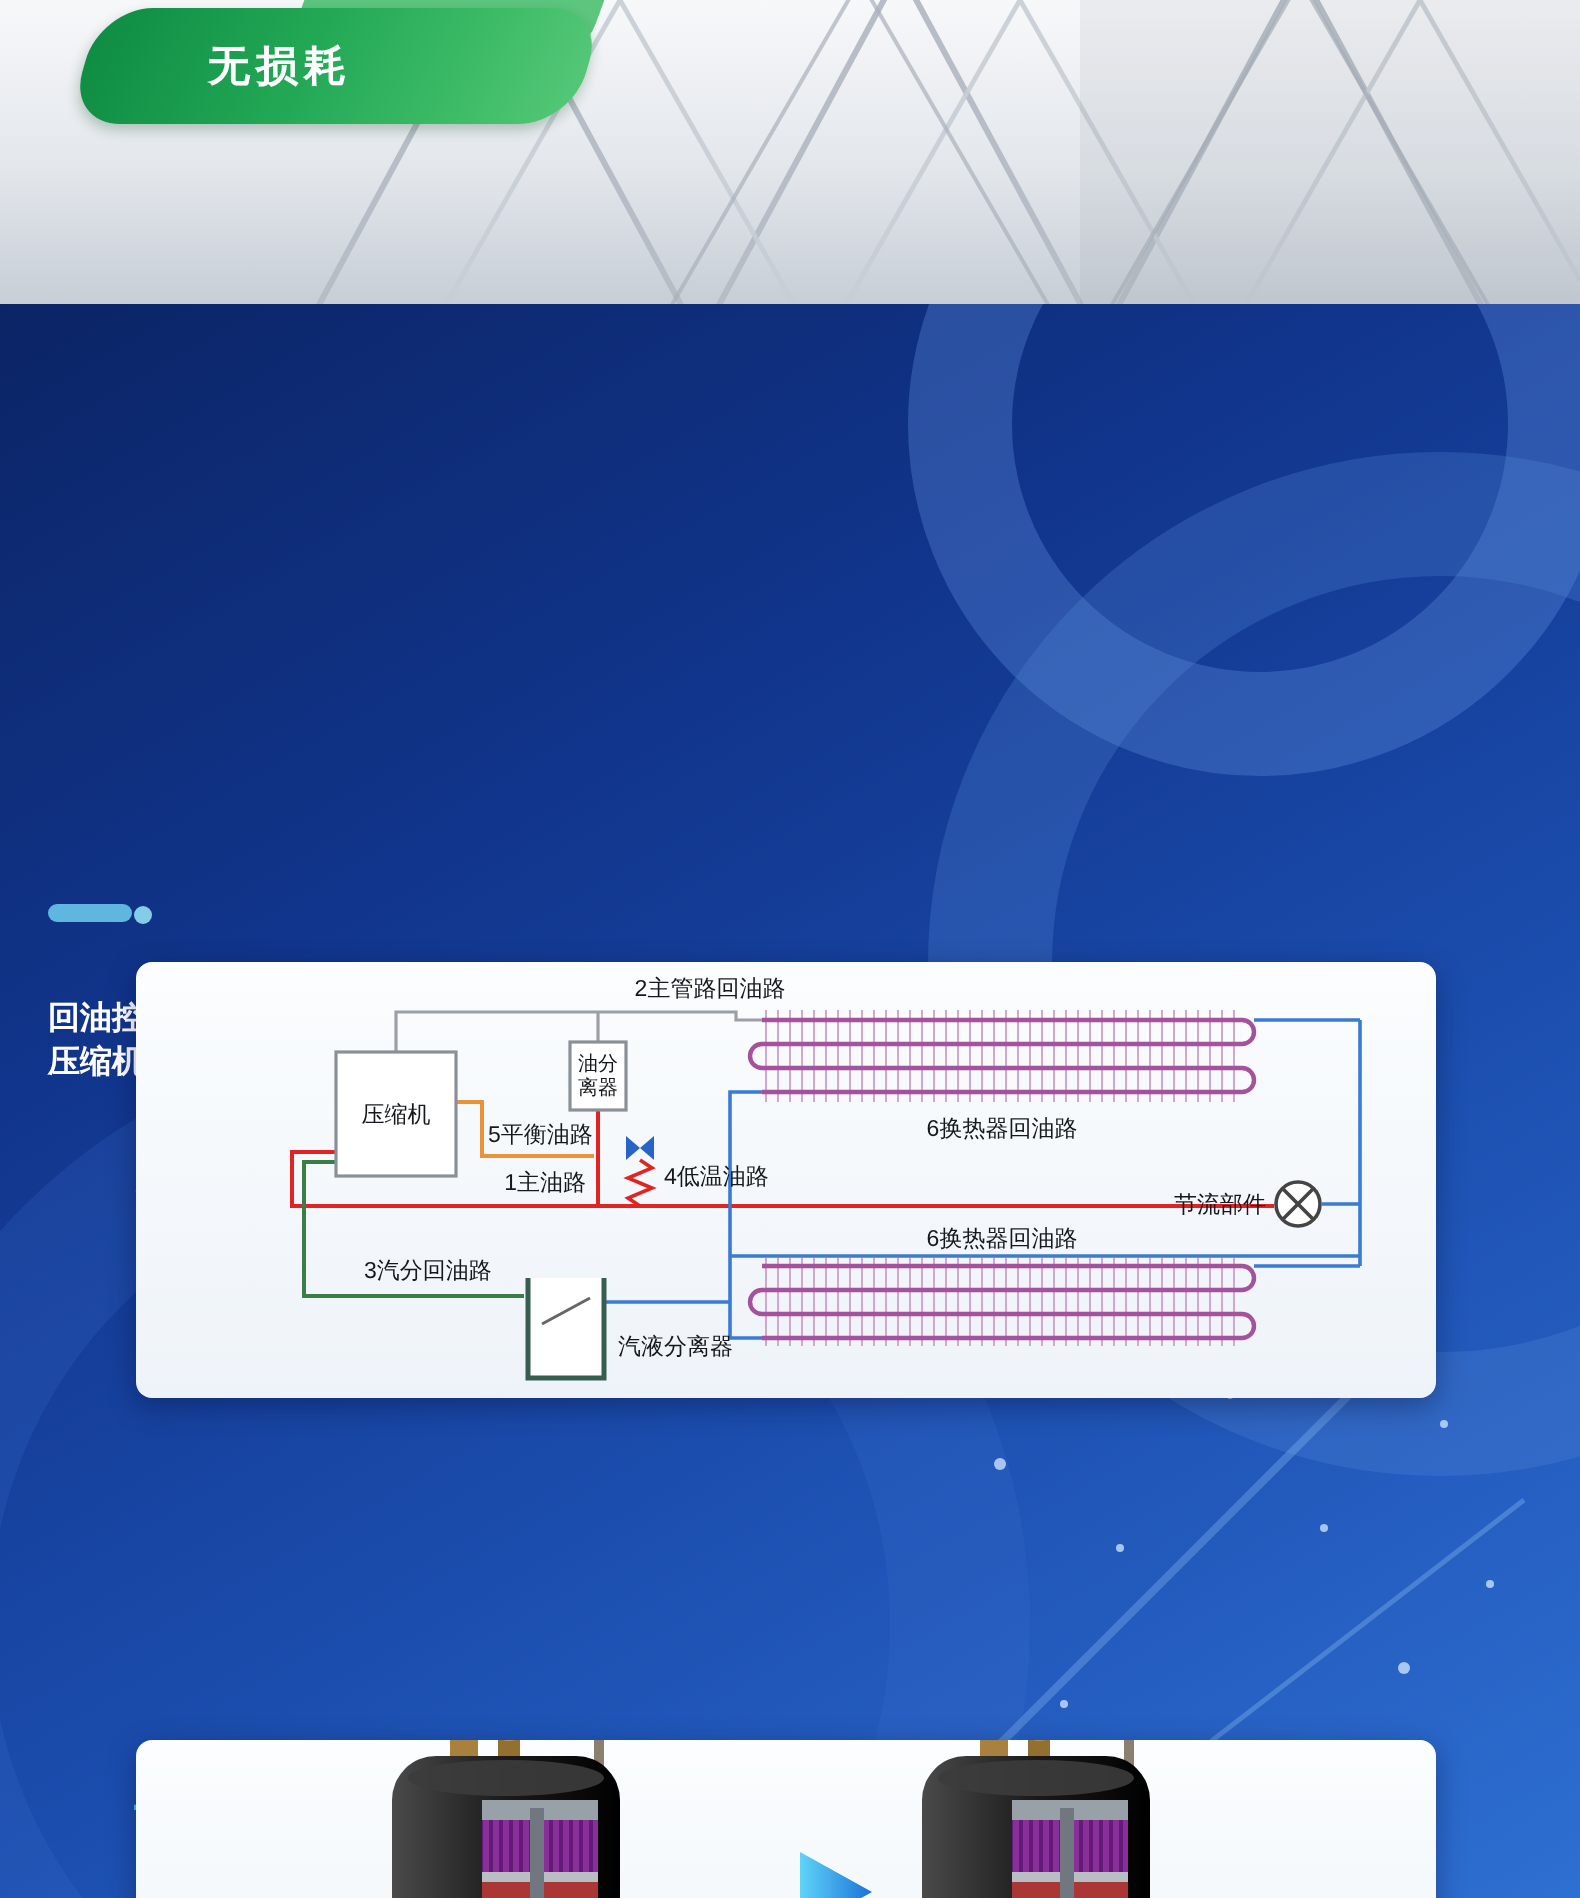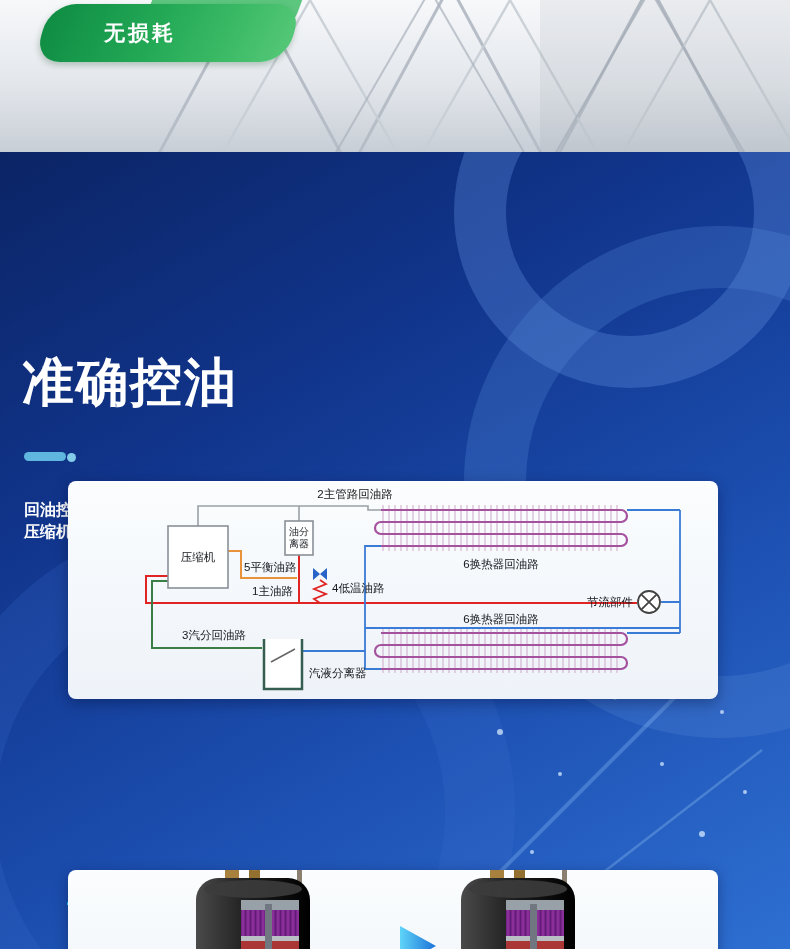--- a/index.html
+++ b/index.html
@@ -60,21 +60,20 @@
         <circle cx="662" cy="612" r="2"></circle>
           <circle cx="702" cy="682" r="3"></circle>
           <circle cx="745" cy="640" r="2"></circle>
         <circle cx="532" cy="700" r="2"></circle>
           <circle cx="602" cy="742" r="2.5"></circle>
           <circle cx="682" cy="772" r="2"></circle>
         <circle cx="722" cy="560" r="2"></circle>
       </g>
     </svg>
 
-    <div class="hero-title">准确控油</div>
     <div class="hero-bar"></div>
     <div class="hero-dot"></div>
     <div class="hero-sub">
       <div>回油控制技术</div>
       <div>压缩机稳定运转</div>
     </div>
 
     <div class="sec-heading s1">多油路管理</div>
     <div class="sec-desc">6大油路多方位保证油路的顺畅、可靠</div>
 

